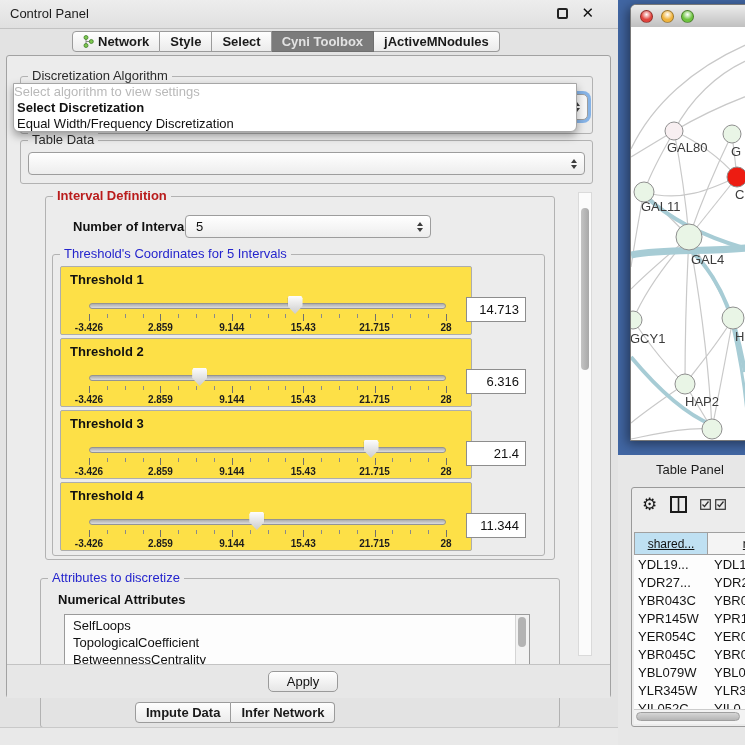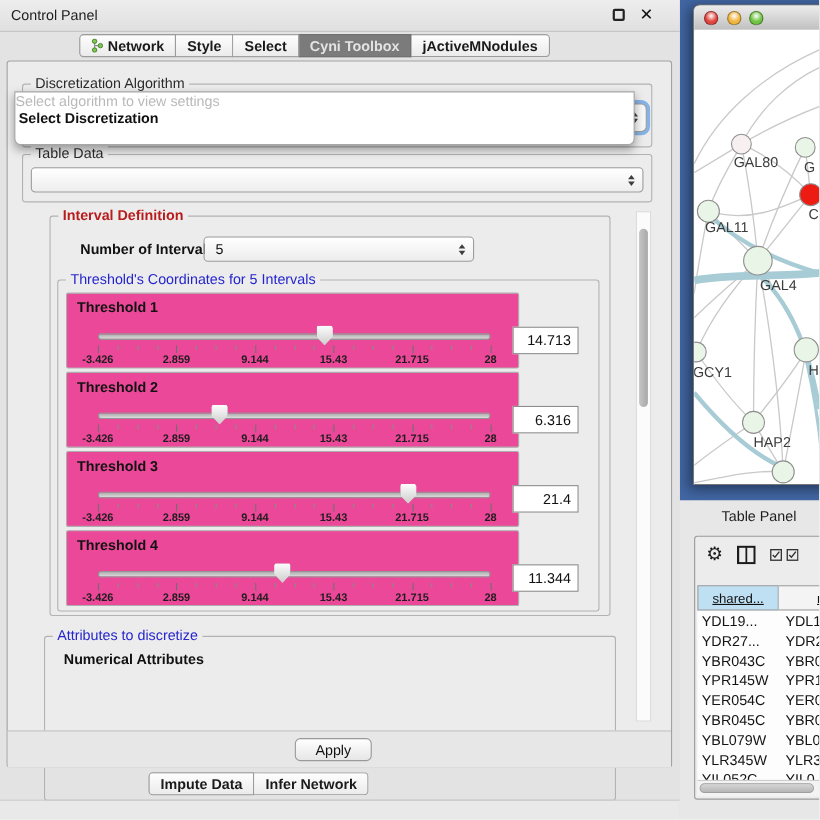--- a/index.html
+++ b/index.html
@@ -38,21 +38,21 @@
   .popup-row.bold{font-weight:bold;}
   
   #grp-tabledata{left:20px;top:140px;width:573px;height:44px;}
   #combo-tabledata{left:28px;top:152px;width:557px;height:23px;}
   
   #grp-interval{left:45px;top:196px;width:510px;height:364px;}
   #lbl-numintervals{position:absolute;left:73px;top:215px;font-size:13px;font-weight:bold;line-height:23px;color:#111;}
   #combo-intervals{left:185px;top:215px;width:246px;height:23px;}
   #grp-thresh{left:52px;top:254px;width:493px;height:302px;}
   #thresholds{position:absolute;left:60px;top:266px;width:477px;}
-  .thr{position:relative;width:412px;height:69px;border:1px solid #adadad;border-radius:2px;margin-bottom:3px;box-sizing:border-box;background:#ec4899;}
+  .thr{position:relative;width:412px;height:69px;border:1px solid #adadad;border-radius:2px;margin-bottom:3px;box-sizing:border-box;background:#fde047;}
   .thr-name{position:absolute;left:9px;top:5px;font-size:13px;font-weight:bold;color:#111;}
   .thr-track-zone{position:absolute;left:28px;top:0;width:357px;height:69px;}
   .thr-track{position:absolute;left:0;top:36px;width:357px;height:6px;border-radius:3px;background:linear-gradient(#adadad,#dcdcdc);border:1px solid #949494;box-sizing:border-box;}
   .thr-thumb{position:absolute;top:29px;width:15px;height:18px;background:linear-gradient(#fdfdfd,#cccccc);clip-path:polygon(8% 0%,92% 0%,100% 12%,100% 55%,50% 100%,0% 55%,0% 12%);filter:drop-shadow(0 0 1px #6e6e6e);}
   .tick{position:absolute;top:47px;width:1px;background:#6f6f6f;}
   .tick.major{height:7px;}
   .tick.minor{height:4px;background:#8a8a8a;}
   .tick-lbl{position:absolute;top:55px;transform:translateX(-50%);font-size:10px;font-weight:bold;color:#1d1d1d;white-space:nowrap;}
   .thr-value{position:absolute;left:405px;top:30px;width:60px;height:25px;background:#ffffff;border:1px solid #8d8d8d;box-sizing:border-box;font-size:13px;text-align:right;line-height:23px;padding-right:6px;color:#111;}
   
@@ -141,20 +141,21 @@
     </div>
     <div class="combo" id="combo-hidden">
       <span class="stepper">
           <i class="up"></i>
           <i class="dn"></i>
         </span>
     </div>
     <div id="algo-popup">
       <div class="popup-row placeholder">Select algorithm to view settings</div>
       <div class="popup-row bold">Select Discretization</div>
+      <div class="popup-row">Equal Width/Frequency Discretization</div>
     </div>
 
     <div class="grp" id="grp-tabledata">
       <span class="legend">Table Data</span>
     </div>
     <div class="combo" id="combo-tabledata">
       <span class="stepper">
           <i class="up"></i>
           <i class="dn"></i>
         </span>
@@ -314,20 +315,31 @@
             <div class="thr-thumb" style="left: calc(46.9993% - 7.5px);"></div>
           </div>
           <div class="thr-value">11.344</div>
         </div>
       </div>
 
     <div class="grp" id="grp-attrs">
       <span class="legend blue">Attributes to discretize</span>
     </div>
     <span id="lbl-numattrs">Numerical Attributes</span>
+    <div id="attr-list">
+      <div class="pad"></div>
+      <div id="attr-items">
+          <div class="attr-item">SelfLoops</div>
+          <div class="attr-item">TopologicalCoefficient</div>
+          <div class="attr-item">BetweennessCentrality</div>
+        </div>
+      <div id="attr-vscroll">
+          <div id="attr-vthumb"></div>
+        </div>
+    </div>
 
     <div id="panel-vscroll">
         <div id="panel-vthumb"></div>
       </div>
 
     <div id="apply-bar">
       <button id="apply-btn">Apply</button>
     </div>
 
     <div class="tabs" id="bottom-tabs">

